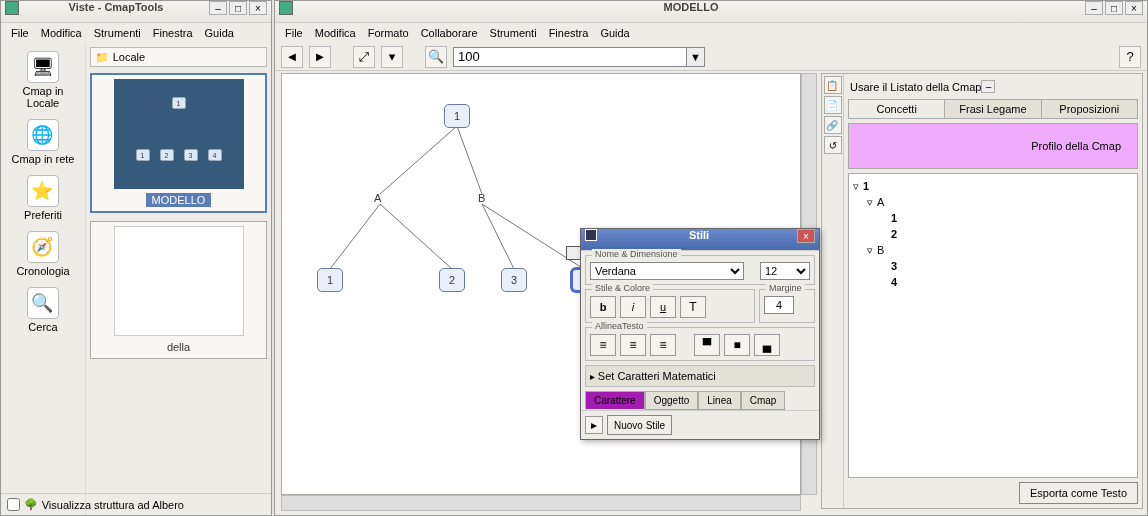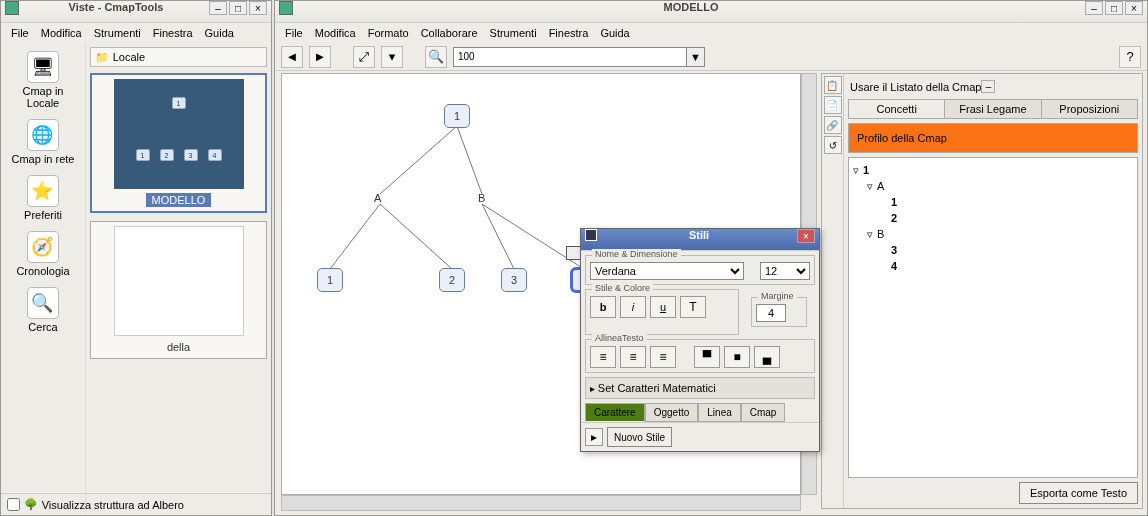--- a/index.html
+++ b/index.html
@@ -25,55 +25,55 @@
 .thumb .tprev{width:130px;height:110px;background:#375a7a;position:relative;overflow:hidden}
 .thumb .tprev.light{background:#fff;border:1px solid #ccc}
 .thumb .tlabel{background:#5a7ab8;color:#fff;padding:1px 6px}
 .thumb .tlabel.plain{background:transparent;color:#333}
 #views .footer{position:absolute;bottom:0;left:0;right:0;height:22px;border-top:1px solid #ccc;display:flex;align-items:center;padding:0 6px;gap:4px}
 
 #model{left:274px;top:0;width:874px;height:516px}
 .toolbar{height:28px;background:#eeece6;border-bottom:1px solid #ccc;display:flex;align-items:center;padding:0 6px;gap:6px}
 .tbtn{width:22px;height:22px;border:1px solid #bbb;background:#f5f3ed;display:flex;align-items:center;justify-content:center;cursor:pointer;font-size:13px}
 .zoom{display:flex;align-items:center;height:22px}
-.zoom input{width:234px;height:20px;border:1px solid #888;padding:0 4px;font-size:10px}
+.zoom input{width:234px;height:20px;border:1px solid #888;padding:0 4px;font-size:13px}
 .zoom .dd{width:18px;height:20px;border:1px solid #888;border-left:0;background:#eee;display:flex;align-items:center;justify-content:center;cursor:pointer}
 .canvas-area{position:absolute;left:6px;top:72px;right:346px;bottom:20px;background:#fff;border:1px solid #b0aea8;overflow:hidden}
 .canvas-area svg{position:absolute;left:0;top:0}
 .node{position:absolute;width:26px;height:24px;border:1px solid #6a7a9a;border-radius:5px;background:#eaf0fa;display:flex;align-items:center;justify-content:center;font-size:11px;color:#2a3a5a}
 .node.sel{border:2px solid #4a6ad8;box-shadow:0 0 0 1px #4a6ad8}
 .link-lbl{position:absolute;font-size:11px;color:#333}
 .scrollbar-v{position:absolute;right:330px;top:72px;width:16px;bottom:20px;background:#ddd;border:1px solid #bbb}
 .scrollbar-h{position:absolute;left:6px;bottom:4px;right:346px;height:16px;background:#ddd;border:1px solid #bbb}
 
 .rpanel{position:absolute;right:4px;top:72px;width:322px;bottom:6px;background:#eeece6;border:1px solid #b0aea8;display:flex}
 .rpanel .tabs-v{width:22px;display:flex;flex-direction:column;gap:2px;padding:2px;border-right:1px solid #ccc}
 .rpanel .tabs-v div{width:18px;height:18px;border:1px solid #aaa;background:#f5f3ed;font-size:10px;display:flex;align-items:center;justify-content:center;cursor:pointer}
 .rpanel .rcontent{flex:1;display:flex;flex-direction:column;padding:4px;gap:4px}
 .rpanel .rtitle{display:flex;align-items:center;justify-content:flex-start;padding:2px}
 .tabrow{display:flex;border:1px solid #aaa}
 .tabrow div{flex:1;text-align:center;padding:3px 2px;border-right:1px solid #aaa;background:#e3e0d8;cursor:pointer}
 .tabrow div:last-child{border-right:0}
 .tabrow div.act{background:#eeece6}
-.profile-hdr{text-align:left;padding:8px;border:1px solid #aaa;background:#f97316}
+.profile-hdr{text-align:right;padding:16px;border:1px solid #aaa;background:#f0abfc}
 .tree{flex:1;background:#fff;border:1px solid #aaa;padding:4px;overflow:auto;font-size:12px;line-height:16px}
 .tree .tri{display:inline-block;width:10px}
 .exportbtn{align-self:flex-end;padding:4px 10px;border:1px solid #888;background:#f0eee8;cursor:pointer}
 
 #stili{position:absolute;left:580px;top:228px;width:240px;background:#eeece6;border:1px solid #666;box-shadow:2px 2px 6px rgba(0,0,0,.3)}
 #stili .titlebar{background:linear-gradient(#6a8acb,#4a6aab);color:#fff}
 #stili .titlebar .title{color:#fff}
 #stili .sec{border:1px solid #bbb;margin:4px;padding:6px 4px 4px;position:relative}
 #stili .sec .leg{position:absolute;top:-7px;left:6px;background:#eeece6;padding:0 3px;font-size:9px;color:#555}
 #stili select,#stili input[type=text]{border:1px solid #888;background:#fff;height:18px;font-size:11px}
 .btnrow{display:flex;gap:4px}
 .sbtn{width:26px;height:22px;border:1px solid #999;background:#f5f3ed;display:flex;align-items:center;justify-content:center;cursor:pointer;font-size:12px}
 .tabbar{display:flex;margin:0 4px}
 .tabbar div{padding:3px 8px;border:1px solid #aaa;background:#e3e0d8;cursor:pointer;font-size:10px}
-.tabbar div.act{background:#4d7c0f;border-bottom:1px solid #eeece6}
+.tabbar div.act{background:#a21caf;border-bottom:1px solid #eeece6}
 .stilifoot{display:flex;align-items:center;gap:4px;padding:4px;border-top:1px solid #ccc}
 .stilifoot input{flex:1;height:18px;border:1px solid #888;padding:0 3px}
 .stilifoot button{height:20px;padding:0 6px;border:1px solid #888;background:#f0eee8;cursor:pointer;font-size:10px}
 
 .mini-node{position:absolute;width:14px;height:12px;border:1px solid #9ab;background:#dde8f5;border-radius:2px;font-size:7px;display:flex;align-items:center;justify-content:center;color:#335}
 </style>
 </head>
 <body>
 
 <div class="win" id="views">
@@ -254,21 +254,21 @@
           </div>
         <div class="sbtn">
             <i>i</i>
           </div>
         <div class="sbtn">
             <u>u</u>
           </div>
         <div class="sbtn">T</div>
       </div>
     </div>
-    <div class="sec" style="width:56px;margin:8px">
+    <div class="sec" style="width:56px;margin:0">
       <span class="leg">Margine</span>
       <input type="text" style="width: 30px; text-align: center;" value="4">
     </div>
   </div>
   <div class="sec">
     <span class="leg">AllineaTesto</span>
     <div class="btnrow">
       <div class="sbtn">≡</div>
       <div class="sbtn">≡</div>
       <div class="sbtn">≡</div>

